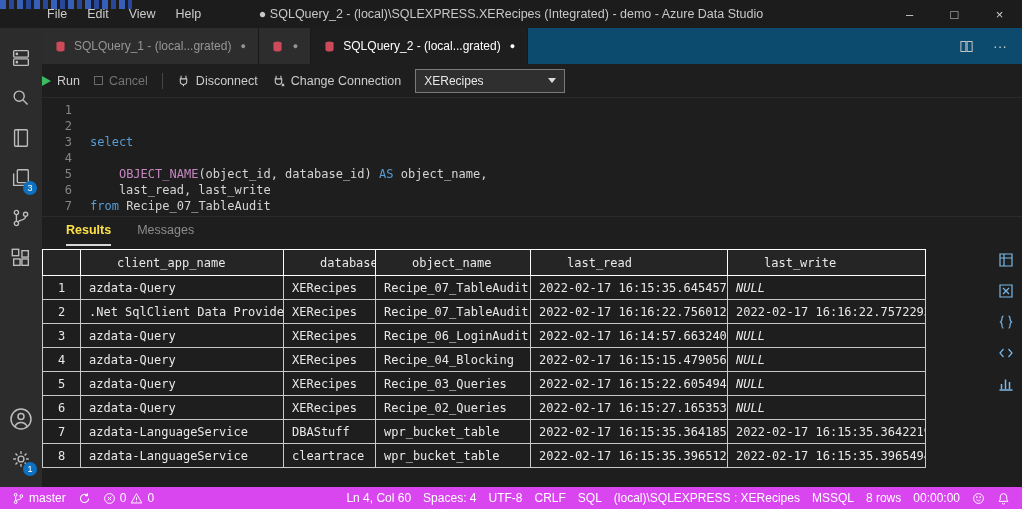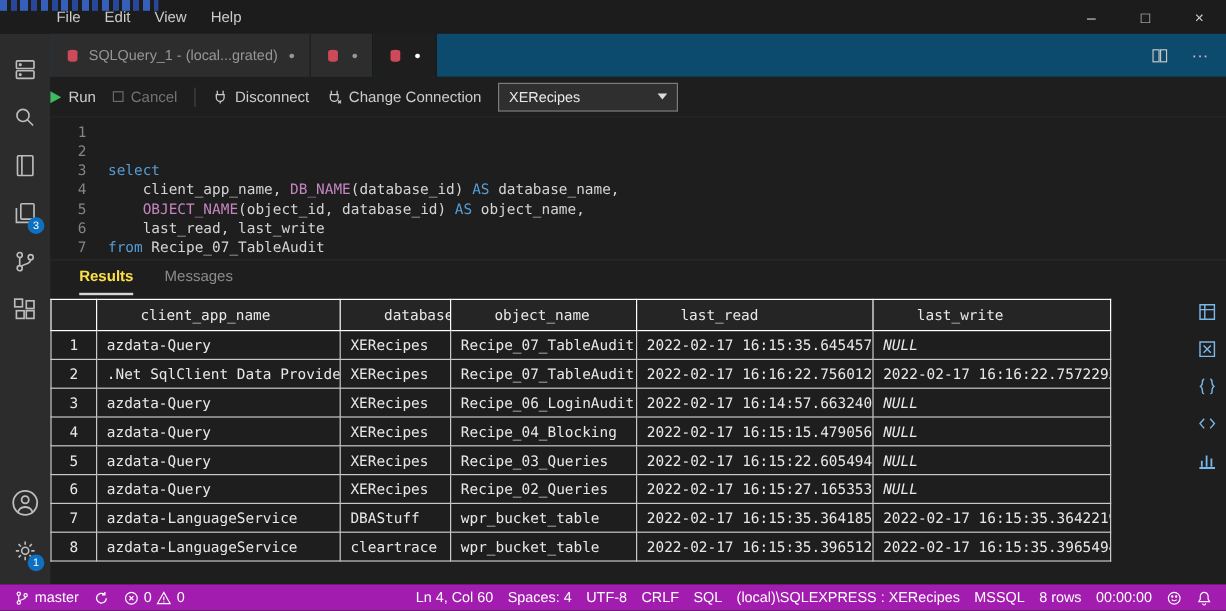--- a/index.html
+++ b/index.html
@@ -74,39 +74,40 @@
           font:12px "DejaVu Sans Mono", monospace; color:#e8e8e8; }
   th, td { border:1px solid #c9c9c9; padding:3px 8px; overflow:hidden; white-space:nowrap; text-align:left; height:24px; }
   thead th { background:#252526; border-color:#ffffff; font-weight:normal; height:26px;padding-left:36px; }
   td.rn, th.rn { text-align:center; padding:3px 2px; }
   .null-val { font-style:italic; }
 
   .grid-actions { position:absolute; right:6px; top:4px; display:flex; flex-direction:column; gap:11px; }
   .ga-icon { width:20px; height:20px; display:flex; align-items:center; justify-content:center; }
 
   
-  .statusbar { height:22px; background:#a21caf; color:#ffffff; display:flex; align-items:center;
+  .statusbar { height:22px; background:#d946ef; color:#ffffff; display:flex; align-items:center;
                font-size:12px; padding:0 6px; flex:0 0 auto; }
   .sb-group { display:flex; align-items:center; }
   .sb-group.right { margin-left:auto; }
   .sb-item { display:flex; align-items:center; gap:4px; padding:0 6px; white-space:nowrap; }
 </style>
 </head>
 <body>
 
 <div class="window">
 
   <div class="titlebar">
     <div class="artifact"></div>
     <div class="menus">
       <span class="menu-item">File</span>
       <span class="menu-item">Edit</span>
       <span class="menu-item">View</span>
       <span class="menu-item">Help</span>
     </div>
+    <div class="win-title">● SQLQuery_2 - (local)\SQLEXPRESS.XERecipes (Integrated) - demo - Azure Data Studio</div>
     <div class="win-controls">
       <span class="win-btn">–</span>
       <span class="win-btn">□</span>
       <span class="win-btn">×</span>
     </div>
   </div>
 
   <div class="main">
 
     <div class="activitybar">
@@ -187,20 +188,21 @@
               <ellipse cx="8" cy="4" rx="5" ry="2.2" fill="#cc4a5a"></ellipse>
               <path d="M3 4v8c0 1.2 2.2 2.2 5 2.2s5-1 5-2.2V4z" fill="#cc4a5a"></path>
             </svg>
           <span class="dirty">●</span>
         </div>
         <div class="tab active">
           <svg width="13" height="13" viewBox="0 0 16 16">
               <ellipse cx="8" cy="4" rx="5" ry="2.2" fill="#cc4a5a"></ellipse>
               <path d="M3 4v8c0 1.2 2.2 2.2 5 2.2s5-1 5-2.2V4z" fill="#cc4a5a"></path>
             </svg>
+          <span>SQLQuery_2 - (local...grated)</span>
           <span class="dirty">●</span>
         </div>
         <div class="tab-actions">
           <span class="tab-action">
             <svg width="15" height="15" viewBox="0 0 24 24" fill="none" stroke="#c5c5c5" stroke-width="1.6">
                 <rect x="3" y="4" width="8" height="16"></rect>
                 <rect x="13" y="4" width="8" height="16"></rect>
               </svg>
           </span>
           <span class="tab-action">···</span>
@@ -245,21 +247,20 @@
             <div class="code-line">
               <span class="ln">2</span>
               <span class="code"></span>
             </div>
             <div class="code-line">
               <span class="ln">3</span>
               <span class="code"><span class="tok-kw">select</span></span>
             </div>
             <div class="code-line">
               <span class="ln">4</span>
-              <span class="code"><span class="tok-id">    client_app_name, </span><span class="tok-fn">DB_NAME</span><span class="tok-id">(database_id) </span><span class="tok-kw">AS</span><span class="tok-id"> database_name,</span></span>
             </div>
             <div class="code-line">
               <span class="ln">5</span>
               <span class="code"><span class="tok-id">    </span><span class="tok-fn">OBJECT_NAME</span><span class="tok-id">(object_id, database_id) </span><span class="tok-kw">AS</span><span class="tok-id"> object_name,</span></span>
             </div>
             <div class="code-line">
               <span class="ln">6</span>
               <span class="code"><span class="tok-id">    last_read, last_write</span></span>
             </div>
             <div class="code-line">

